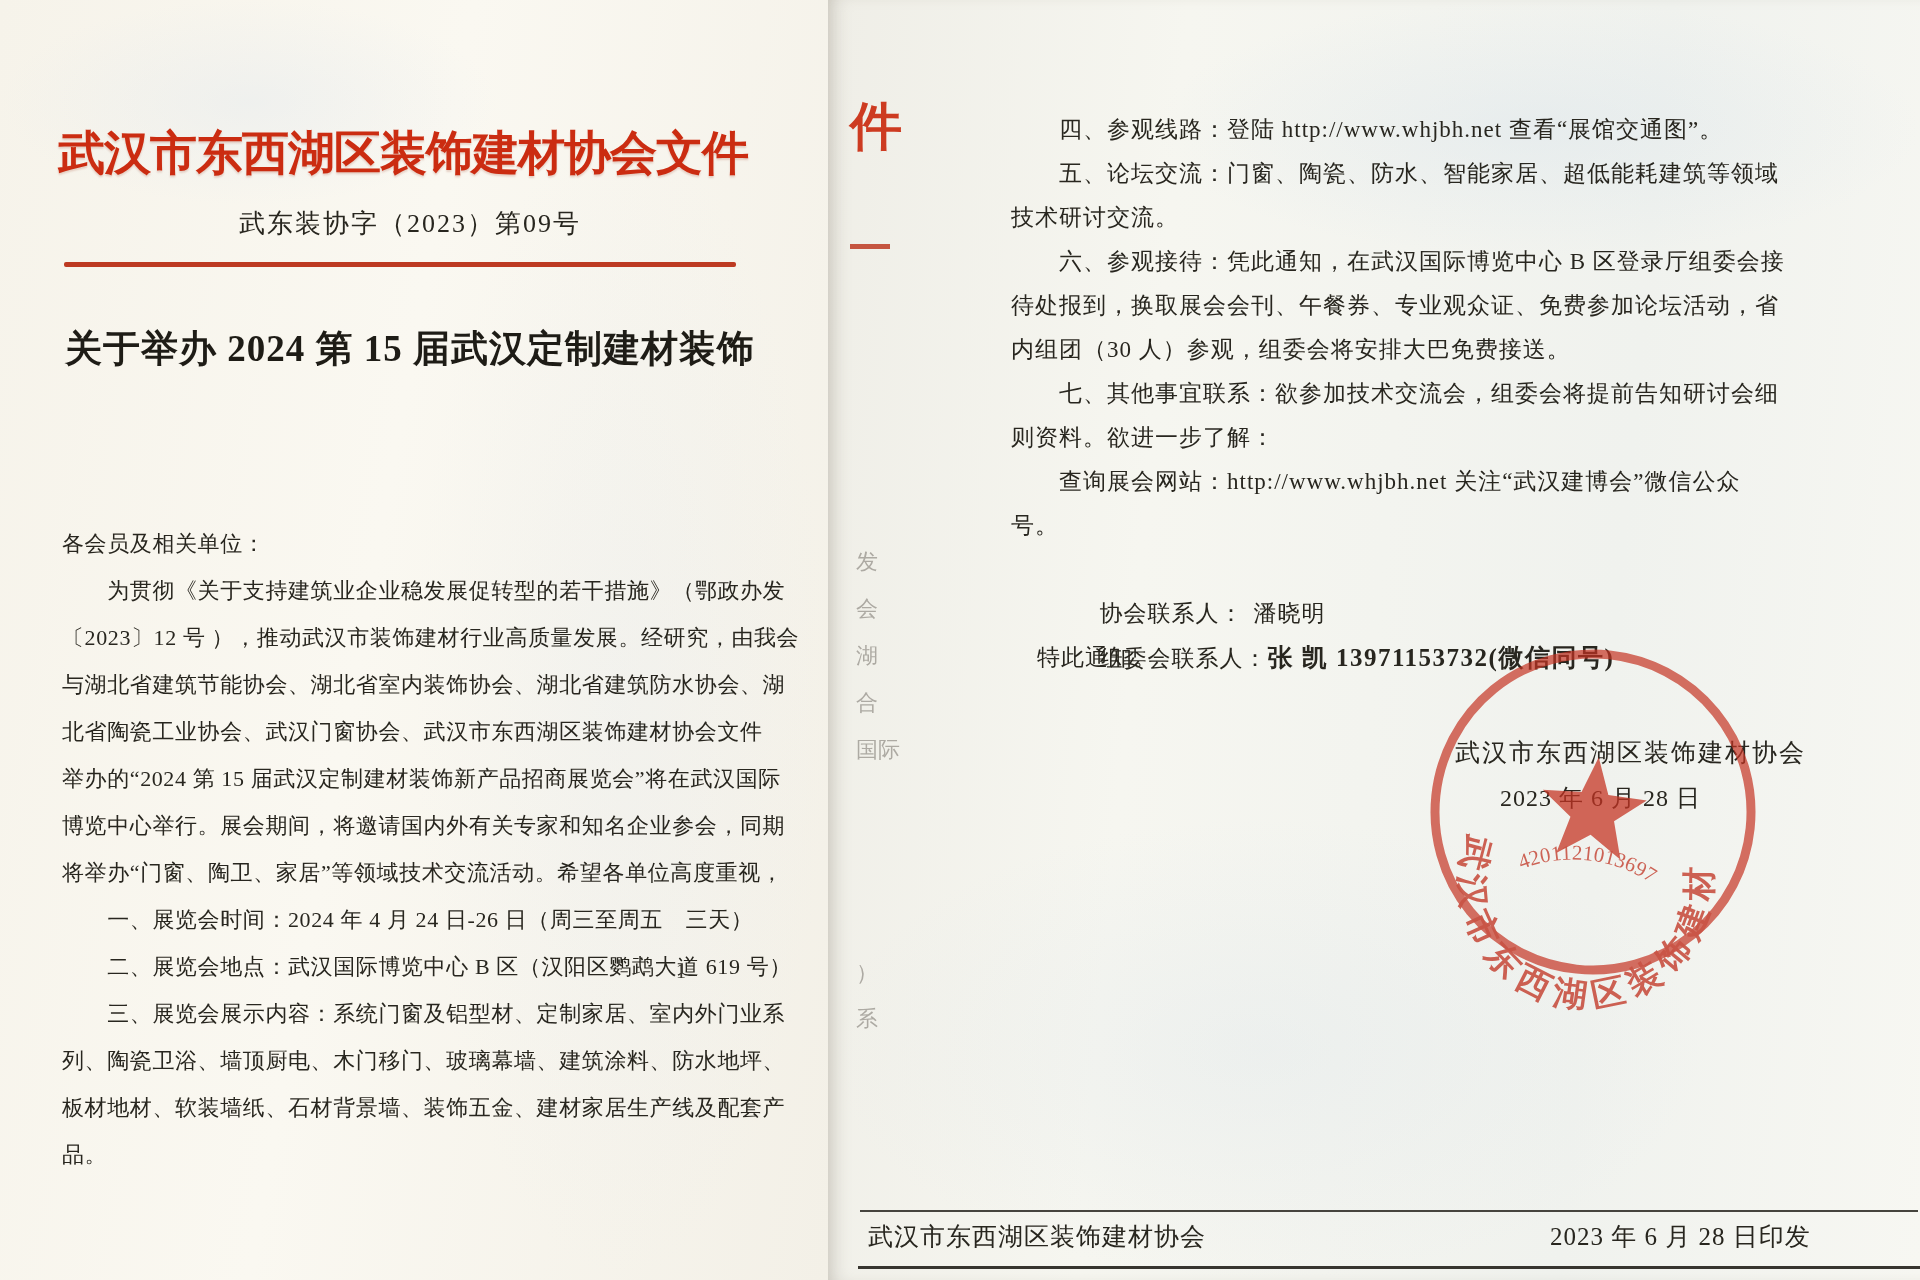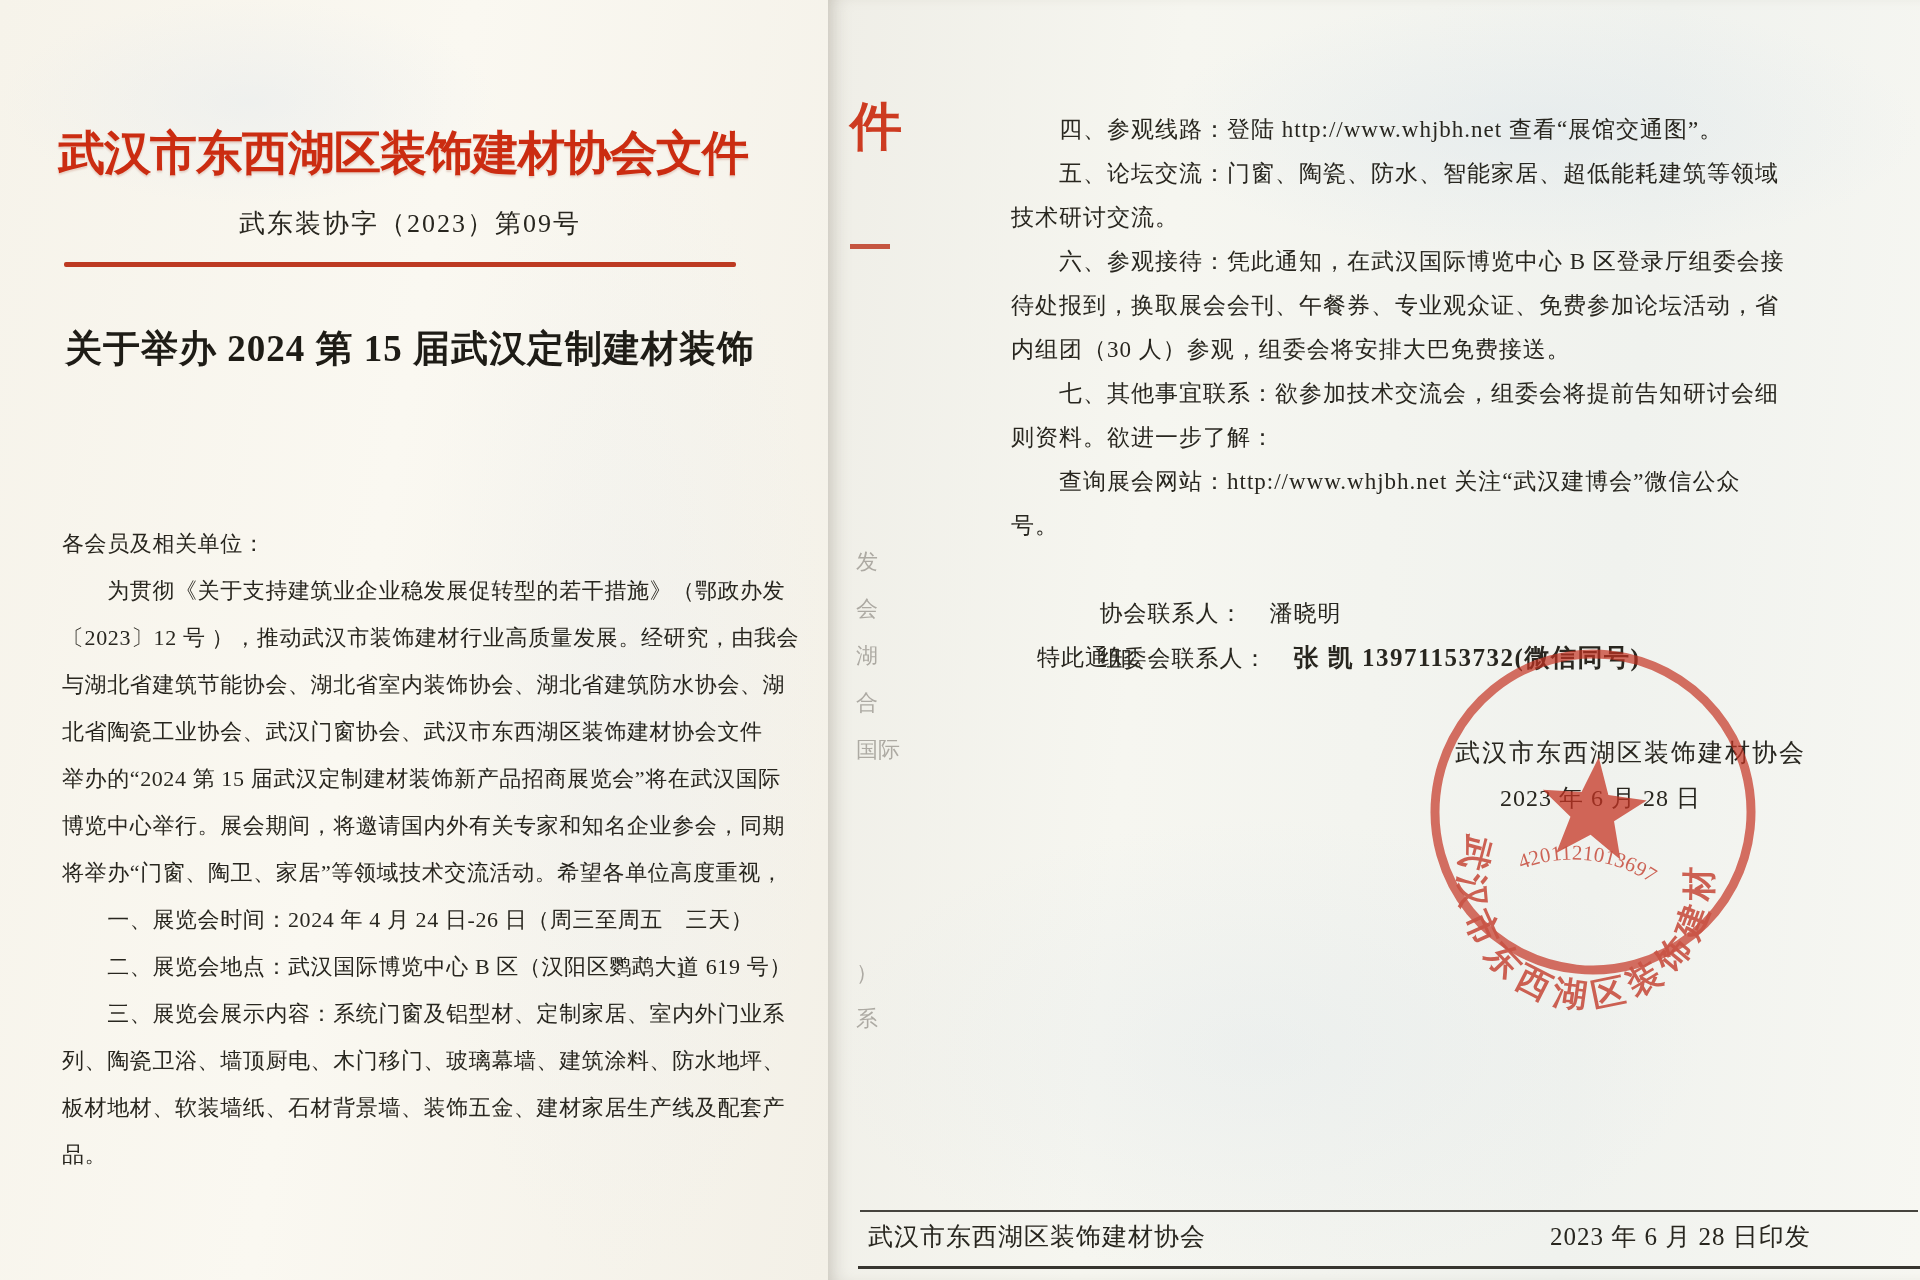--- a/index.html
+++ b/index.html
@@ -44,22 +44,22 @@
   }
   .t1 { top:324px; } .t2 { top:377px; }
   .body-left { position:absolute; left:62px; top:520px; width:760px; font-size:22px; letter-spacing:.6px; }
   .body-left .doc-line { height:47px; line-height:47px; white-space:pre; }
   .page-num { position:absolute; left:676px; top:960px; font-size:20px; color:#3a382f; }
 
   
   .body-right { position:absolute; left:183px; top:108px; width:900px; font-size:23px; letter-spacing:1px; }
   .body-right .doc-line { height:44px; line-height:44px; white-space:pre; }
   .contact { padding-left:48px; }
-  .contact .cv { margin-left:26px; }
-  .contact .cv-bold { margin-left:26px; font-weight:bold; font-size:25px; letter-spacing:1.5px; }
+  .contact .cv { margin-left:10px; }
+  .contact .cv-bold { font-weight:bold; font-size:25px; letter-spacing:1.5px; }
   .closing { padding-left:26px; }
   .signature { position:absolute; left:627px; top:736px; font-size:25px; letter-spacing:2px; white-space:nowrap; }
   .signature-date { position:absolute; left:672px; top:782px; font-size:24px; letter-spacing:1px; white-space:nowrap; }
 
   .stamp { position:absolute; left:565px; top:612px; width:400px; height:400px; opacity:.82; transform:rotate(6deg); }
 
   
   .art { position:absolute; white-space:pre; }
   .art-red-glyph { left:22px; top:92px; font-size:52px; font-weight:bold; color:#cb2c11; opacity:.92; }
   .art-red-dash { left:22px; top:244px; width:40px; height:5px; background:#bd3a22; opacity:.85; }

